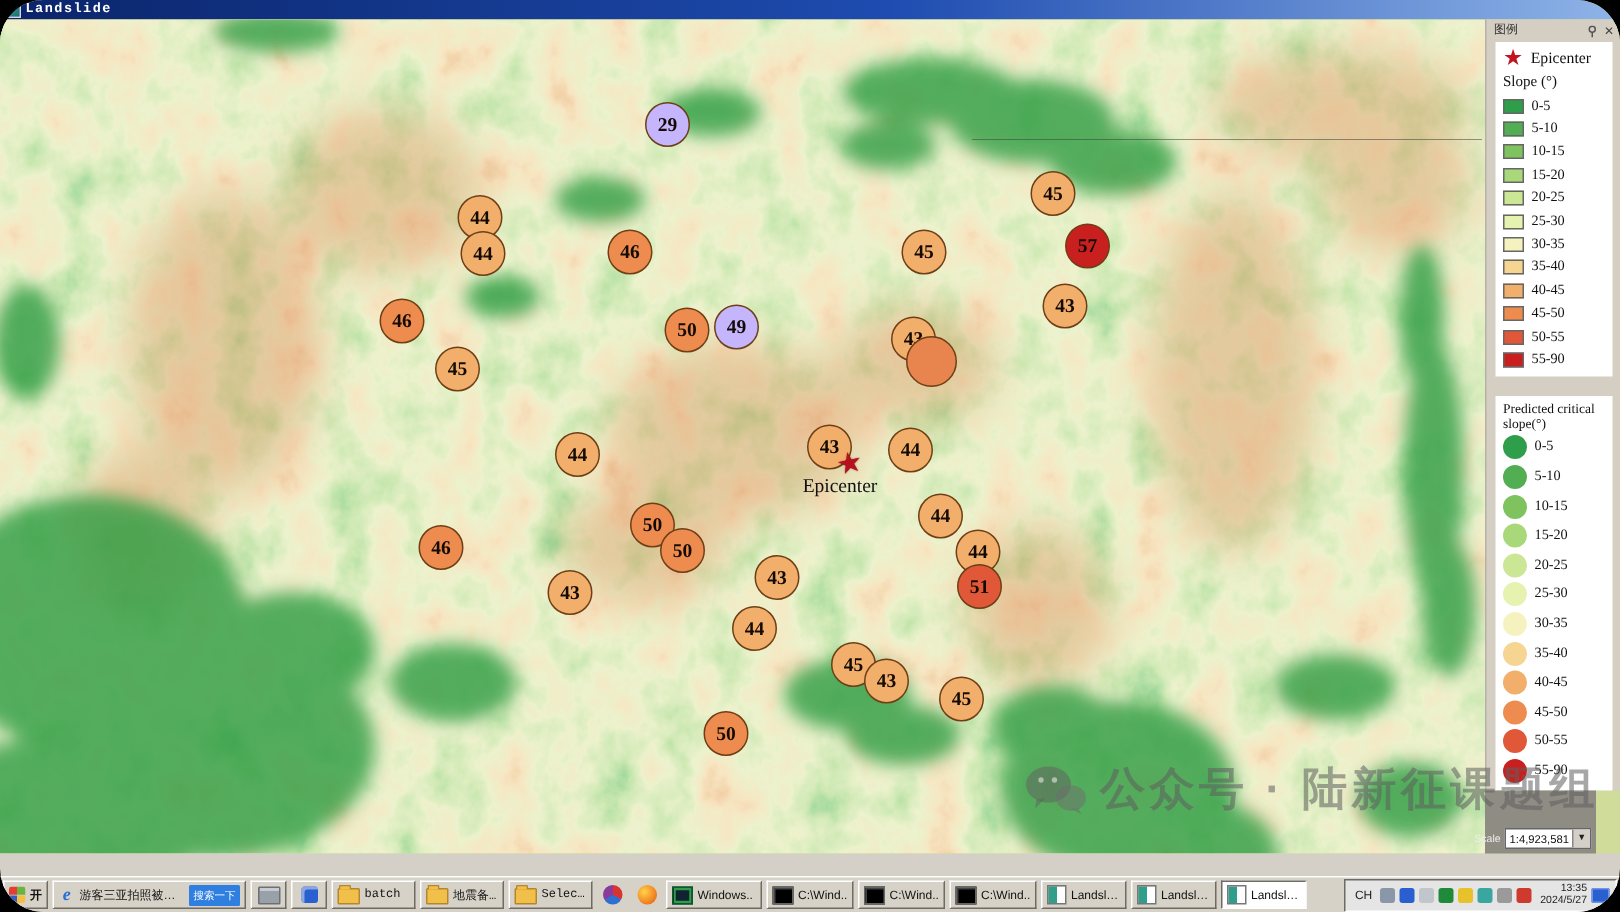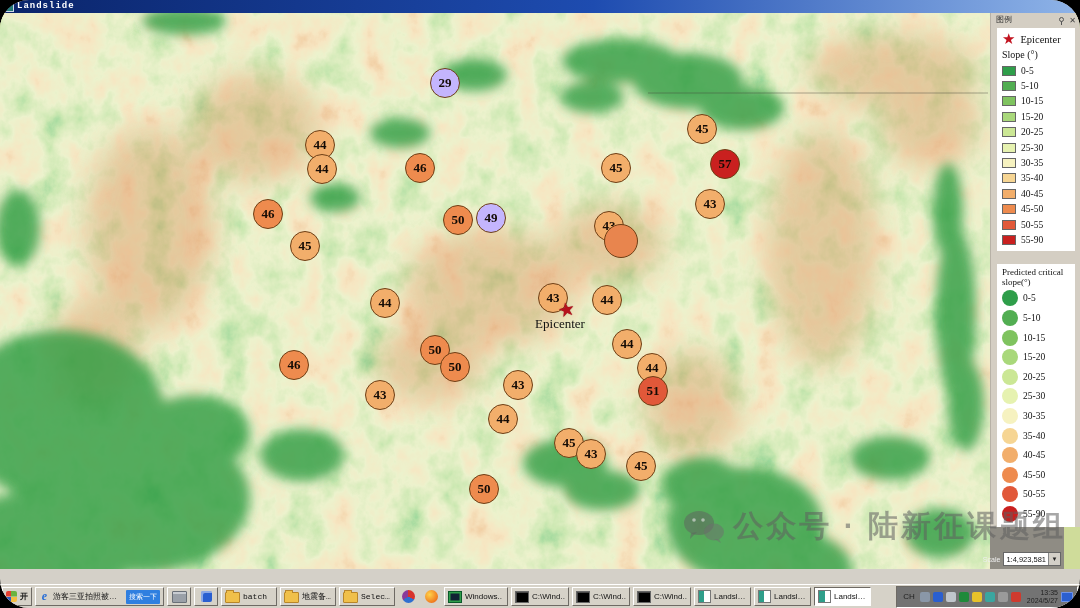--- a/index.html
+++ b/index.html
@@ -80,21 +80,21 @@
   .ti-printer{width:13px;height:10px;background:#9aa0a8;border:1px solid #6a7078;border-radius:1px;box-shadow:inset 0 2px 0 #c8ccd2;}
   .ti-bluedoc{width:11px;height:11px;background:#2a5fd0;border-radius:2px;box-shadow:inset 2px 2px 0 rgba(255,255,255,.45);}
   .ti-folder{width:13px;height:9px;background:#f0c04a;border:1px solid #b8862a;border-radius:1px;position:relative;margin-top:2px;}
   .ti-folder::before{content:"";position:absolute;left:0;top:-3px;width:6px;height:2px;background:#f0c04a;border:1px solid #b8862a;border-bottom:none;border-radius:1px 1px 0 0;}
   .ti-knot{width:13px;height:13px;border-radius:50%;background:conic-gradient(#d8332c 0 33%,#2f6fd0 33% 66%,#8a3a9a 66%);}
   .ti-firefox{width:13px;height:13px;border-radius:50%;background:radial-gradient(circle at 35% 35%,#ffd24a,#f07a1e 70%,#c7501a);}
   .ti-win{width:12px;height:10px;background:#123;border:1px solid #0a5a2a;box-shadow:inset 0 0 0 1.5px #2f9e4a;}
   .ti-console{width:12px;height:10px;background:#000;border:1px solid #666;box-shadow:inset 1px 1px 0 #444;}
   .ti-landslide{width:11px;height:11px;background:linear-gradient(90deg,#2f9e8a 50%,#fff 50%);border:1px solid #777;}
 
-  .tray{margin-left:auto;display:flex;align-items:center;gap:3px;height:20px;border:1px solid;border-color:#6e6a64 #fff #fff #6e6a64;padding:0 4px;background:#737373;}
+  .tray{margin-left:auto;display:flex;align-items:center;gap:3px;height:20px;border:1px solid;border-color:#6e6a64 #fff #fff #6e6a64;padding:0 4px;background:#e5e5e5;}
   .lang-box{font-size:8px;color:#222;padding:1px 2px;}
   .tray-icon{width:10px;height:10px;border-radius:2px;flex:none;}
   .clock{display:flex;flex-direction:column;align-items:flex-end;line-height:8px;margin-left:3px;}
   .clock span{font-size:7px;color:#222;}
   .flag-icon{width:12px;height:10px;background:#2a5fd0;border-radius:1px;box-shadow:inset 0 0 0 1px #6f93e8;}
 
   .pin-svg,.close-x{cursor:pointer;}
   .close-x{font-size:8px;color:#444;line-height:8px;}
 </style>
 </head>

